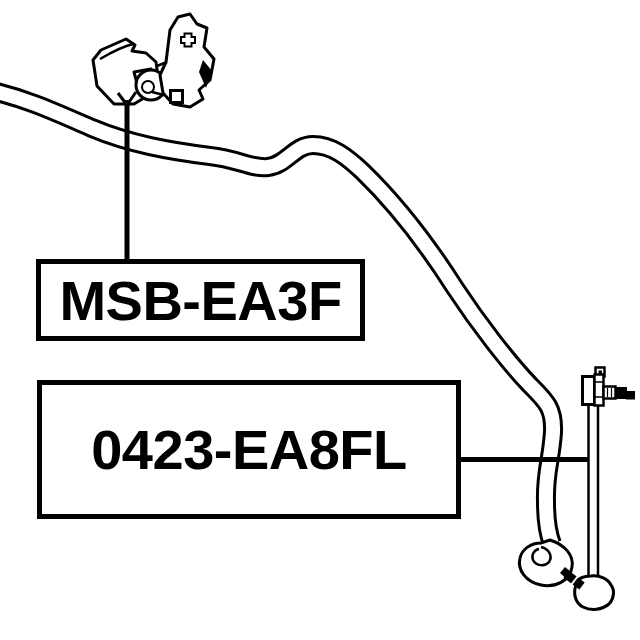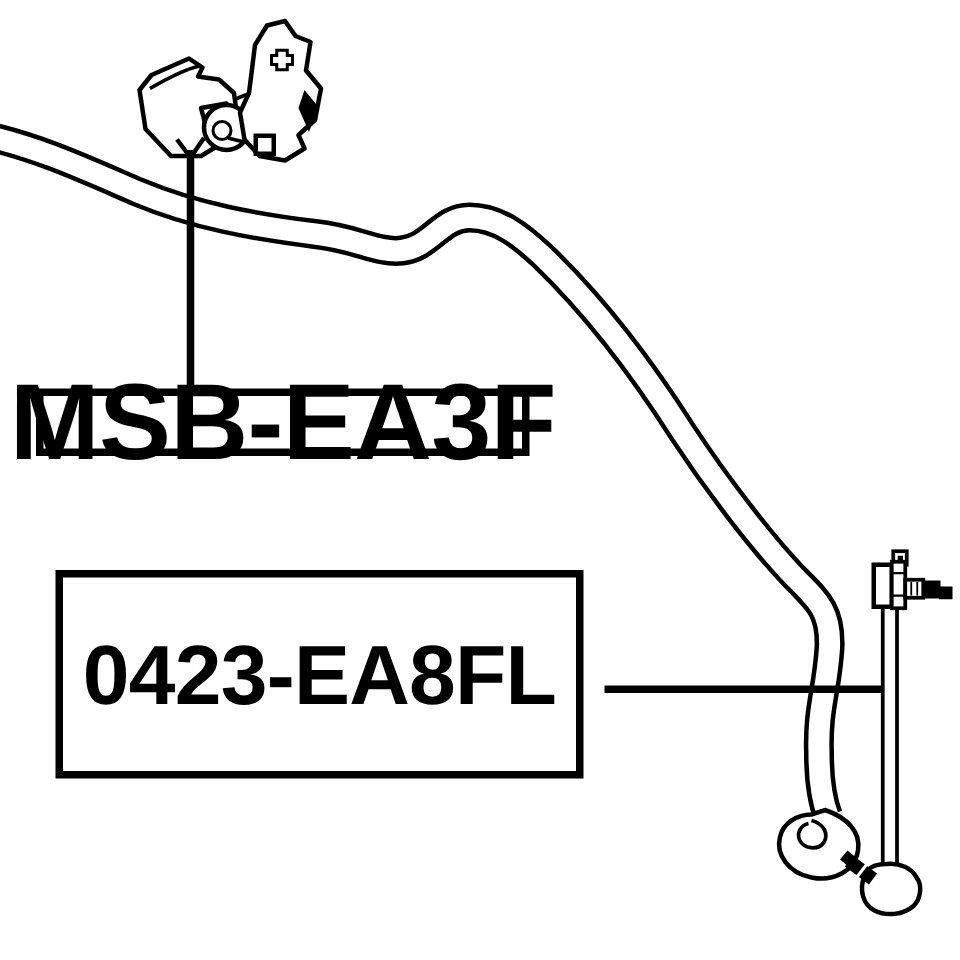--- a/index.html
+++ b/index.html
@@ -19,27 +19,27 @@
     background: #fff;
     color: #000;
     display: flex;
     align-items: center;
     justify-content: center;
     font-weight: bold;
     letter-spacing: -0.5px;
     white-space: nowrap;
   }
   #box-msb {
-    left: 24px; top: 259px;
-    width: 329px; height: 45px;
-    font-size: 72px;
+    left: 36px; top: 259px;
+    width: 329px; height: 82px;
+    font-size: 56px;
   }
   #box-link {
     left: 37px; top: 380px;
-    width: 352px; height: 139px;
+    width: 424px; height: 139px;
     flex-direction: row;
     font-size: 56px;
     line-height: 64px;
   }
 </style>
 </head>
 <body>
 
 <div class="stage">
 

